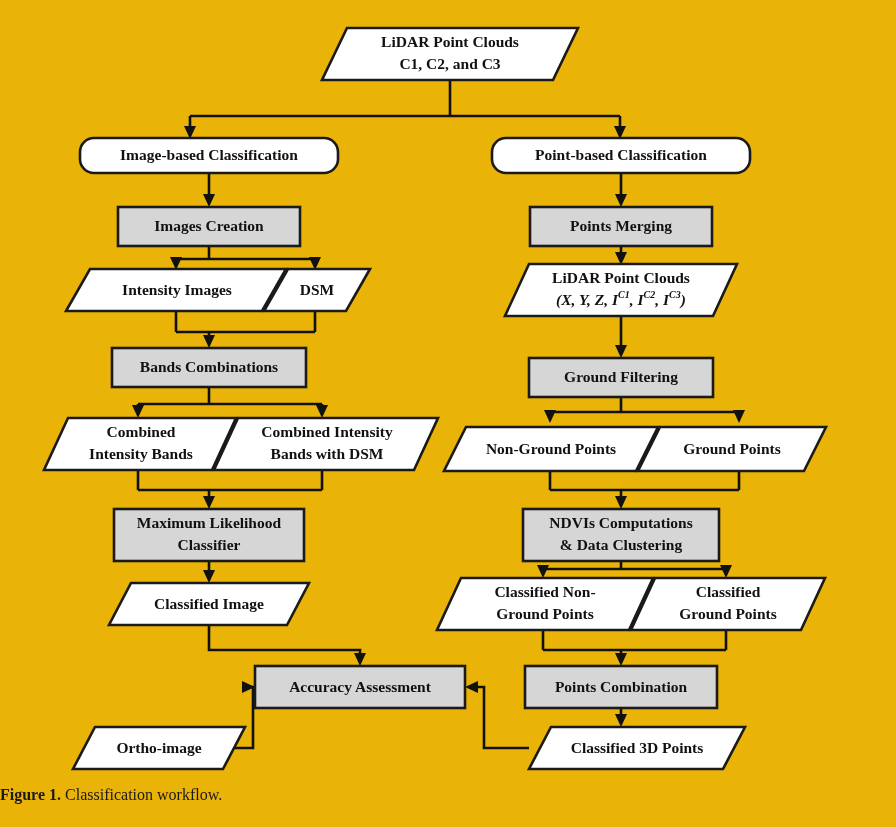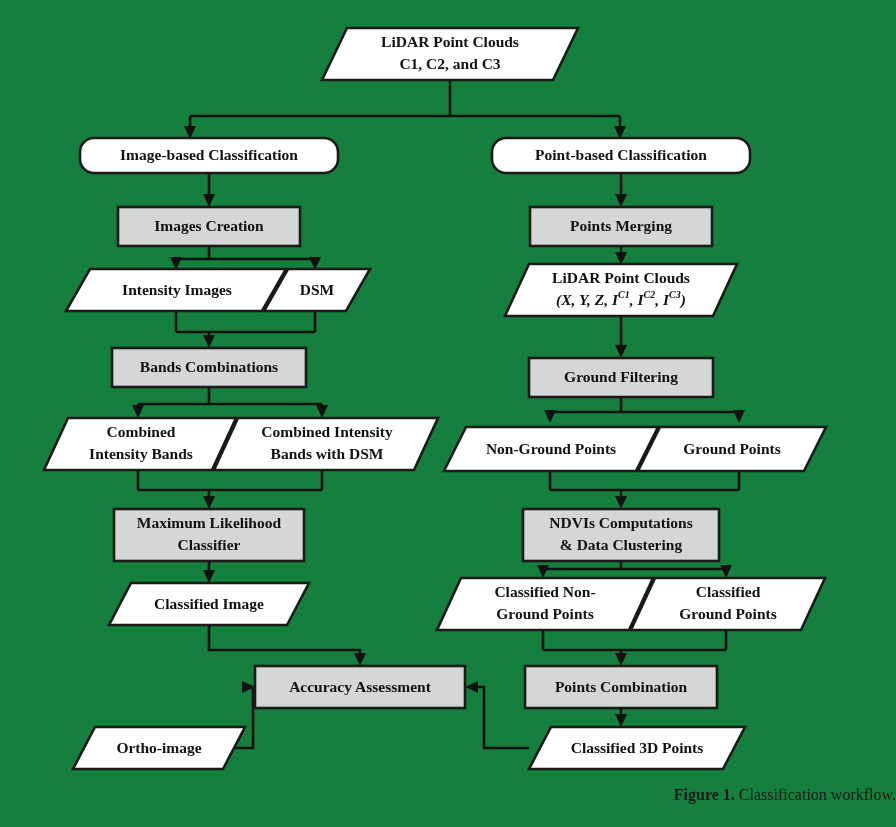--- a/index.html
+++ b/index.html
@@ -10,21 +10,21 @@
   body {
     width: 896px;
     height: 827px;
     font-family: "Liberation Serif", "DejaVu Serif", serif;
     overflow: hidden;
   }
   #page {
     position: relative;
     width: 896px;
     height: 827px;
-    background: #15803d;
+    background: #eab308;
   }
   #flow-svg {
     position: absolute;
     left: 0;
     top: 0;
     width: 896px;
     height: 790px;
   }
   .node-shape {
     stroke: #1a1a1a;
@@ -58,21 +58,21 @@
   }
   .arrow-head {
     fill: #111111;
     stroke: none;
   }
   #caption {
     position: absolute;
     left: 0;
     top: 786px;
     width: 896px;
-    text-align: right;
+    text-align: left;
     font-family: "Liberation Serif", "DejaVu Serif", serif;
     font-size: 16px;
     color: #1a1a1a;
   }
   #caption .cap-label {
     font-weight: bold;
   }
 </style>
 </head>
 <body>

